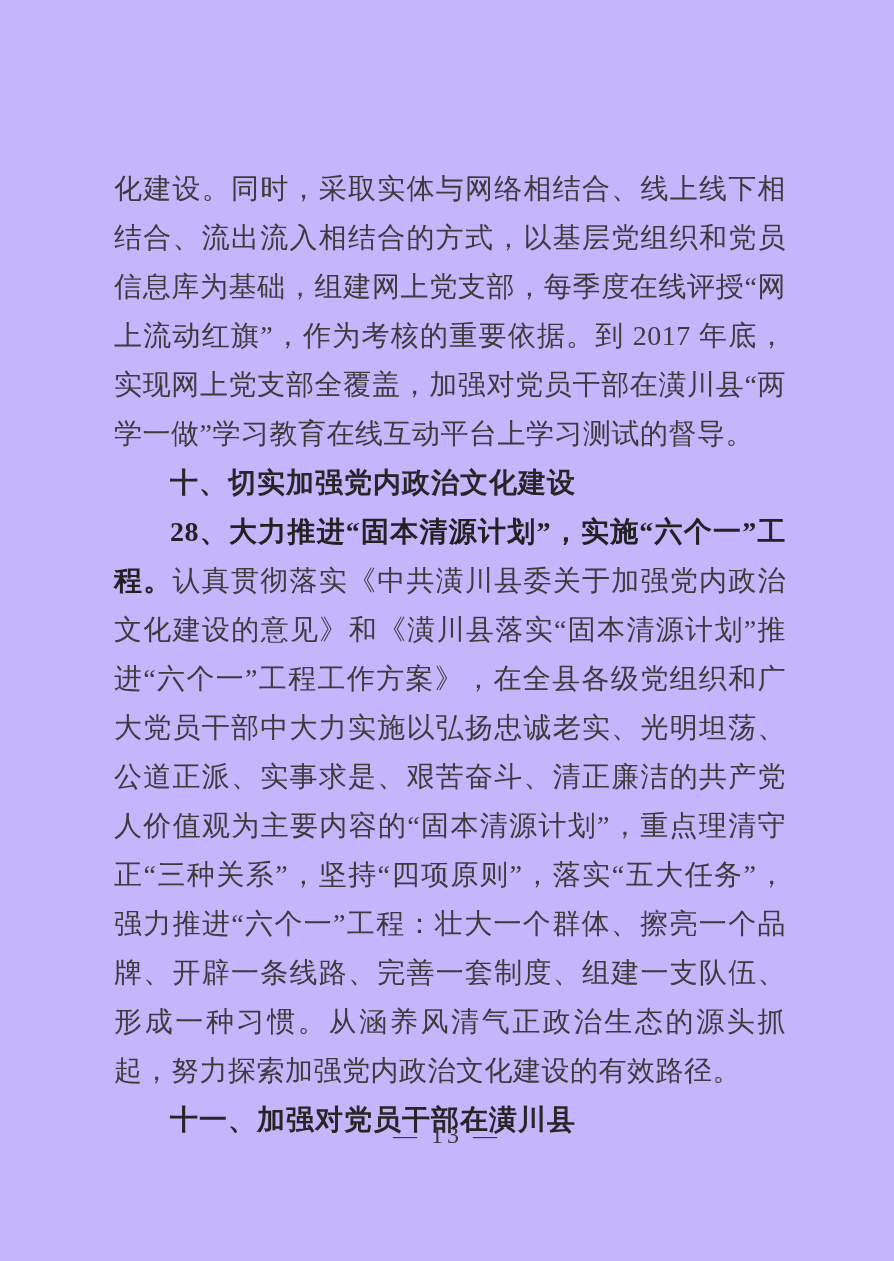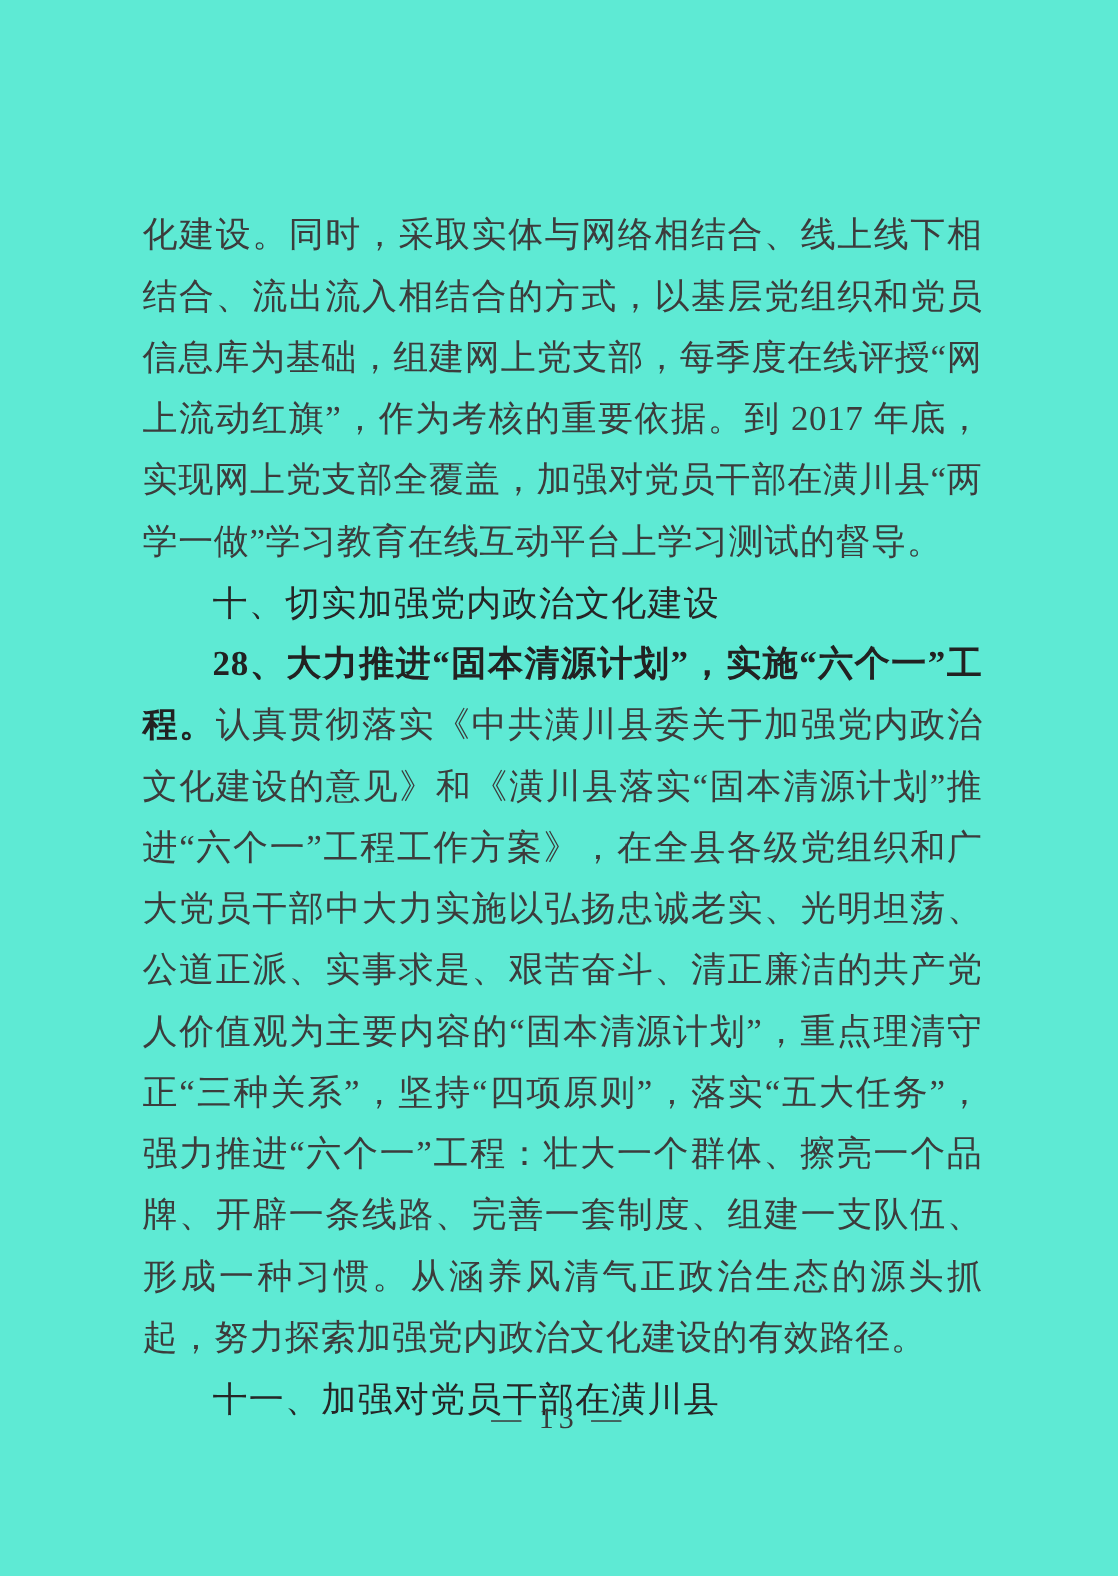--- a/index.html
+++ b/index.html
@@ -13,21 +13,21 @@
     position: relative;
     overflow: hidden;
     font-family: "Liberation Serif", "DejaVu Serif", serif;
   }
   .page {
     position: absolute;
     left: 0;
     top: 0;
     width: 894px;
     height: 1261px;
-    background: #5eead4;
+    background: #c4b5fd;
   }
   .text-block {
     position: absolute;
     left: 114px;
     top: 164px;
     width: 672px;
     color: #3c3c3c;
     font-size: 28px;
     line-height: 49px;
     letter-spacing: 0.5px;
@@ -36,21 +36,21 @@
     margin: 0;
     text-align: justify;
     text-justify: inter-character;
   }
   .para.indent {
     text-indent: 2em;
   }
   .heading {
     margin: 0;
     font-family: "Liberation Sans", "DejaVu Sans", sans-serif;
-    font-weight: 400;
+    font-weight: 700;
     color: #262626;
     text-indent: 2em;
     letter-spacing: 1px;
   }
   .lead-bold {
     font-weight: 700;
     color: #222222;
   }
   .footer {
     position: absolute;

